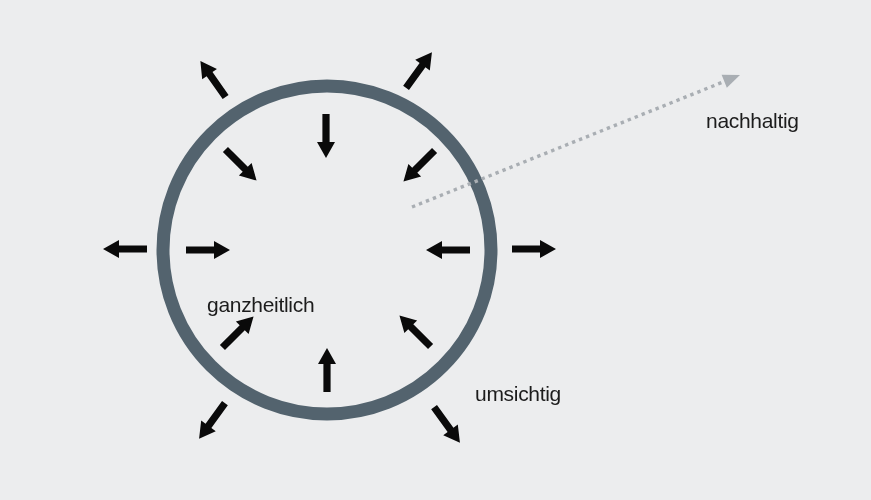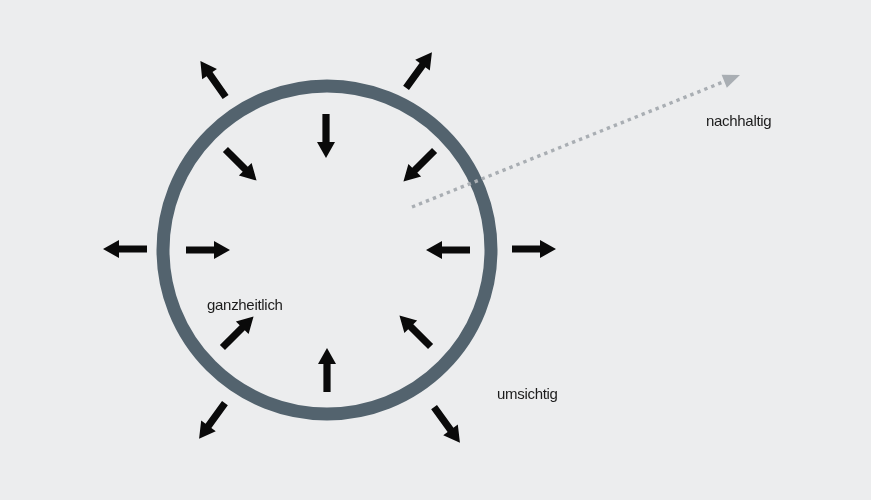--- a/index.html
+++ b/index.html
@@ -6,21 +6,21 @@
   body { font-family: "Liberation Sans", sans-serif; }
   .stage {
     position: relative;
     width: 871px;
     height: 500px;
     overflow: hidden;
   }
   .stage svg { position: absolute; left: 0; top: 0; }
   .diagram-label {
     position: absolute;
-    font-size: 15px;
+    font-size: 21px;
     line-height: 26px;
     letter-spacing: -0.3px;
     white-space: nowrap;
   }
 </style>
 </head>
 <body>
 
 <div class="stage" style="background: rgb(236, 237, 238);">
   <svg width="871" height="500" viewBox="0 0 871 500">
@@ -38,16 +38,16 @@
       <path d="M-22 -3.6 H6 V-9 L22 0 L6 9 V3.6 H-22 Z" fill="#0a0a0a" transform="translate(447 425) rotate(54)"></path>
       <path d="M-22 -3.6 H6 V-9 L22 0 L6 9 V3.6 H-22 Z" fill="#0a0a0a" transform="translate(212 421) rotate(126)"></path>
       <path d="M-22 -3.6 H6 V-9 L22 0 L6 9 V3.6 H-22 Z" fill="#0a0a0a" transform="translate(125 249) rotate(180)"></path>
       <path d="M-22 -3.6 H6 V-9 L22 0 L6 9 V3.6 H-22 Z" fill="#0a0a0a" transform="translate(213 79) rotate(-125)"></path>
       <line x1="412" y1="207" x2="723" y2="82" stroke="#a9aeb3" stroke-width="3.4" stroke-dasharray="3.4 4.1"></line>
       <path d="M0 0 L-17 -7 L-17 7 Z" fill="#a9aeb3" transform="translate(740 75) rotate(-21.921778593959147)"></path>
     </svg>
 
   <div class="diagram-label" style="left: 207px; top: 280px; color: rgb(28, 28, 28); margin-top: 12px;">ganzheitlich</div>
 
-  <div class="diagram-label" style="left: 497px; top: 381px; color: rgb(28, 28, 28);">umsichtig</div>
+  <div class="diagram-label" style="left: 475px; top: 381px; color: rgb(28, 28, 28);">umsichtig</div>
 
   <div class="diagram-label" style="left: 706px; top: 108px; color: rgb(28, 28, 28);">nachhaltig</div>
 </div>
 
 </body></html>

